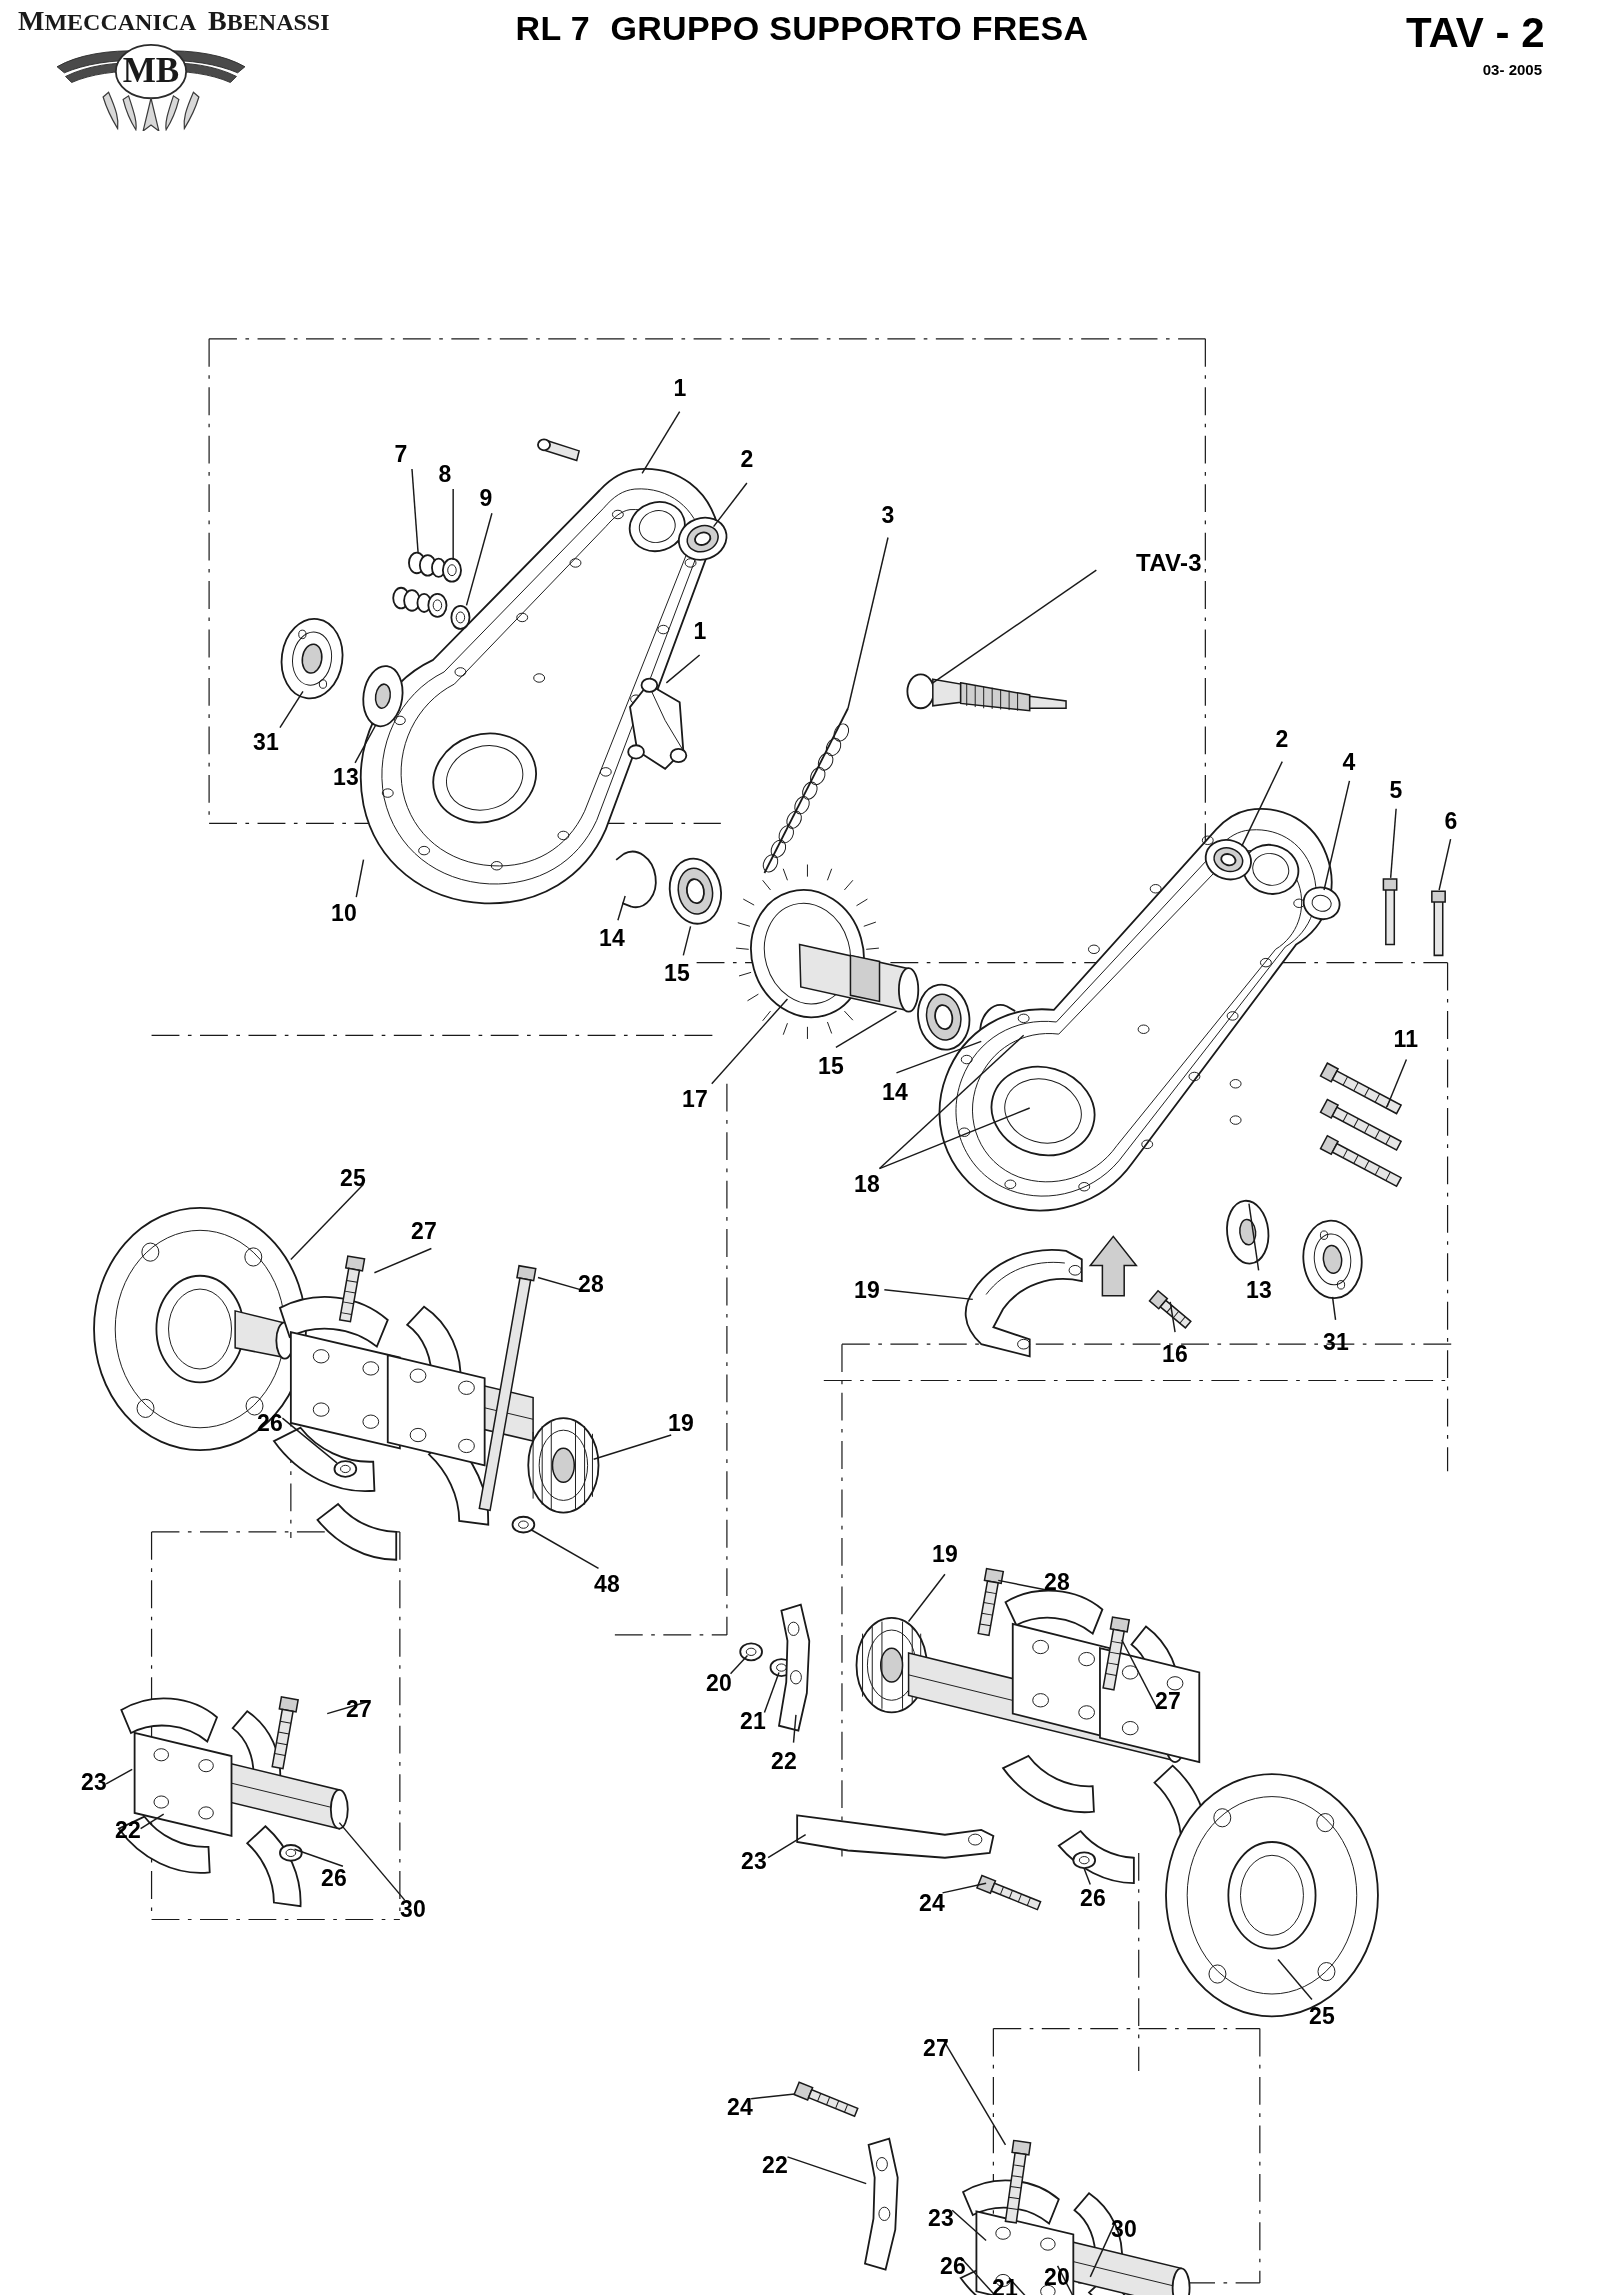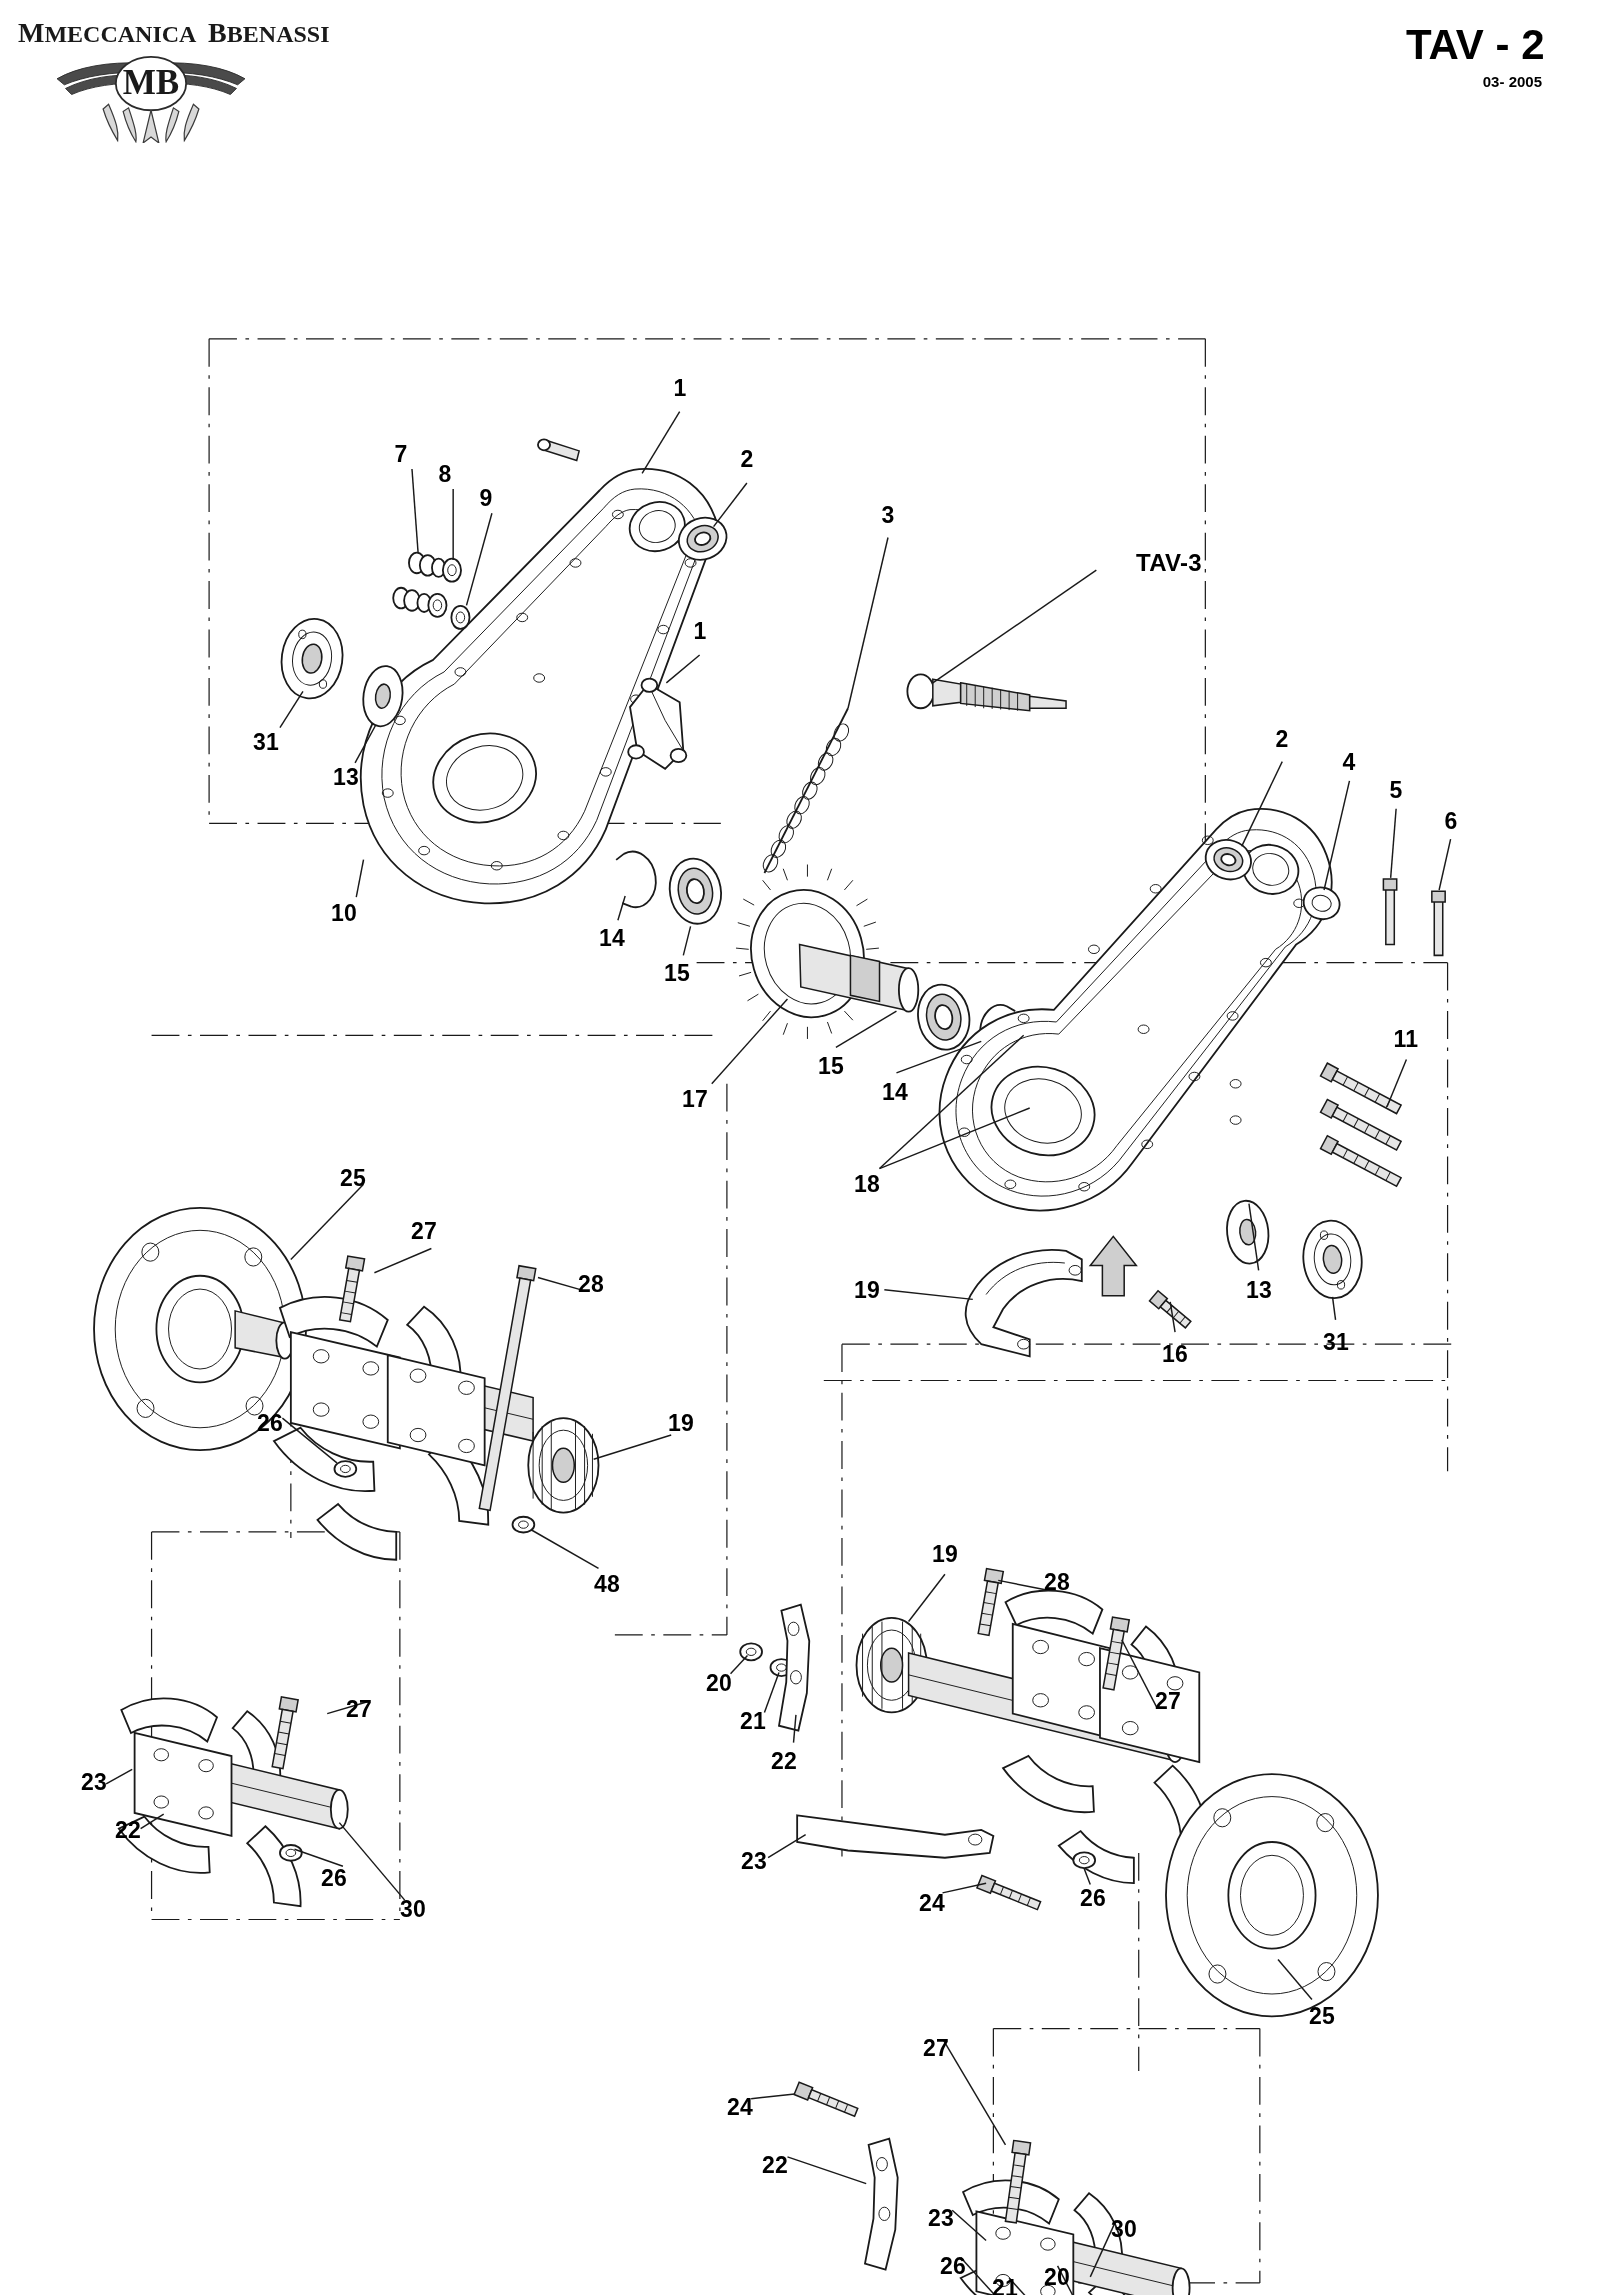--- a/index.html
+++ b/index.html
@@ -15,21 +15,21 @@
     position: relative;
     width: 1604px;
     height: 2295px;
     background: #ffffff;
     overflow: hidden;
   }
 
   
   #header {
     position: absolute;
-    left: 0; top: 12px;
+    left: 0; top: 0;
     width: 1576px;
     height: 139px;
     text-decoration: underline;
   }
   #logo-block {
     position: absolute;
     left: 18px;
     top: 4.8px;
     width: 260px;
     height: 130px;
@@ -137,20 +137,23 @@
         <g fill="#d8d8d8" stroke="#3a3a3a" stroke-width="2">
           <path d="M95 96 C108 126, 112 140, 110 156 C100 140, 92 124, 86 104 Z"></path>
           <path d="M128 102 C138 132, 142 146, 140 158 C131 144, 124 128, 119 108 Z"></path>
           <path d="M165 106 L178 160 L165 150 L152 160 Z"></path>
           <path d="M202 102 C192 132, 188 146, 190 158 C199 144, 206 128, 211 108 Z"></path>
           <path d="M235 96 C222 126, 218 140, 220 156 C230 140, 238 124, 244 104 Z"></path>
         </g>
       </svg>
     </div>
 
+    <div id="title-main">
+      <span class="model">RL 7</span><span>GRUPPO SUPPORTO FRESA</span>
+    </div>
 
     <div id="tav-number">TAV - 2</div>
     <div id="tav-date">03- 2005</div>
   </div>
 
   <div id="drawing">
     <svg viewBox="0 0 2648 3560" xmlns="http://www.w3.org/2000/svg">
       <defs>
         <style>
           .ln   { fill:none; stroke:#1a1a1a; stroke-width:3; }

